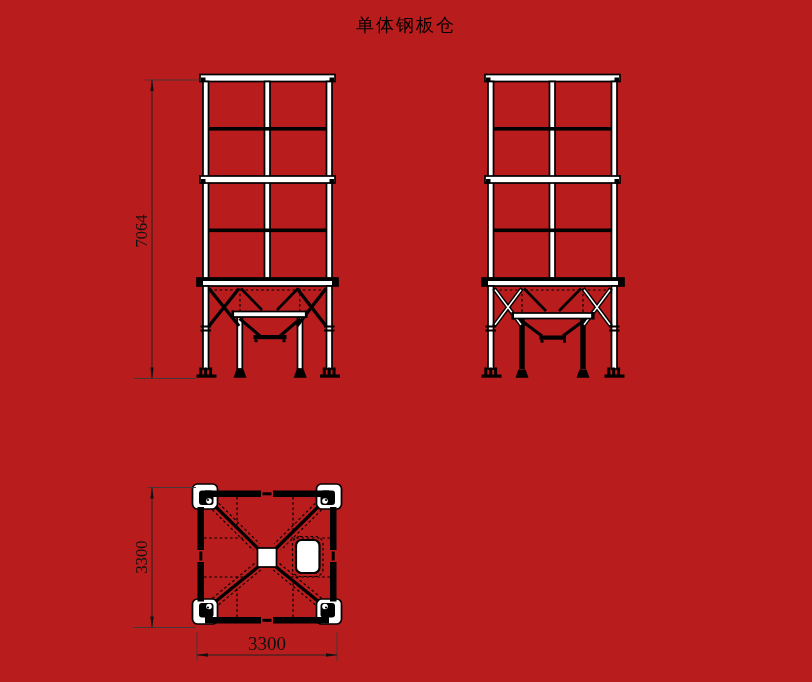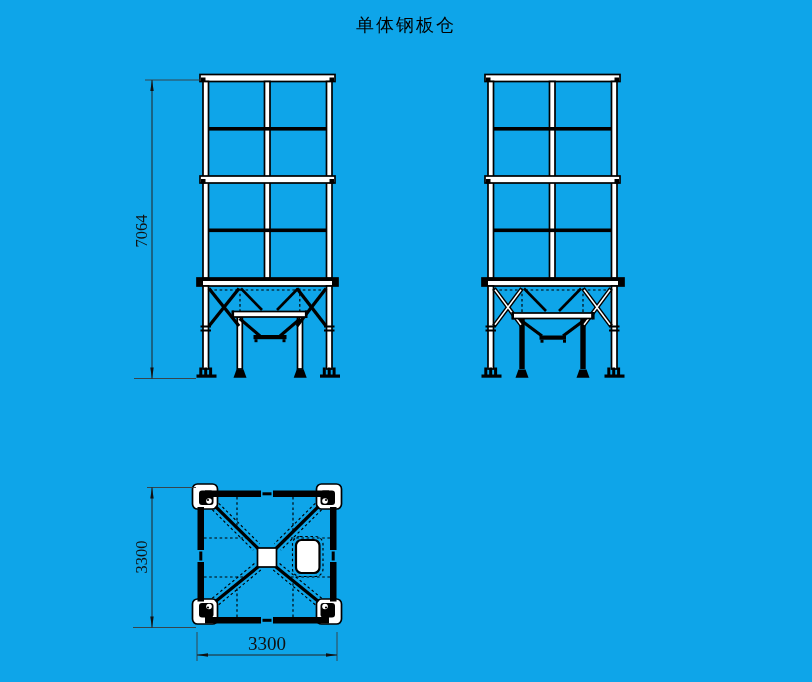--- a/index.html
+++ b/index.html
@@ -1,16 +1,16 @@
 <!DOCTYPE html>
 <html><head>
 <meta charset="utf-8">
 <style>
   html,body{margin:0;padding:0;background:#f0f0f0;}
-  #stage{position:relative;width:812px;height:682px;background:#0ea5e9;overflow:hidden;
+  #stage{position:relative;width:812px;height:682px;background:#b91c1c;overflow:hidden;
          font-family:"Liberation Serif",serif;}
   svg{display:block;}
   
   .o2  {stroke:#000;stroke-width:1.7;fill:#fff;}
   .b3  {stroke:#000;stroke-width:3.3;fill:none;stroke-linecap:butt;}
   .b28 {stroke:#000;stroke-width:2.6;fill:none;stroke-linecap:butt;}
   .b31 {stroke:#000;stroke-width:3.1;fill:none;stroke-linecap:butt;}
   .b44 {stroke:#000;stroke-width:4.4;fill:none;stroke-linecap:butt;}
   .wov {stroke:#fff;stroke-width:1.5;fill:none;stroke-linecap:butt;}
   .blk {fill:#000;stroke:none;}

